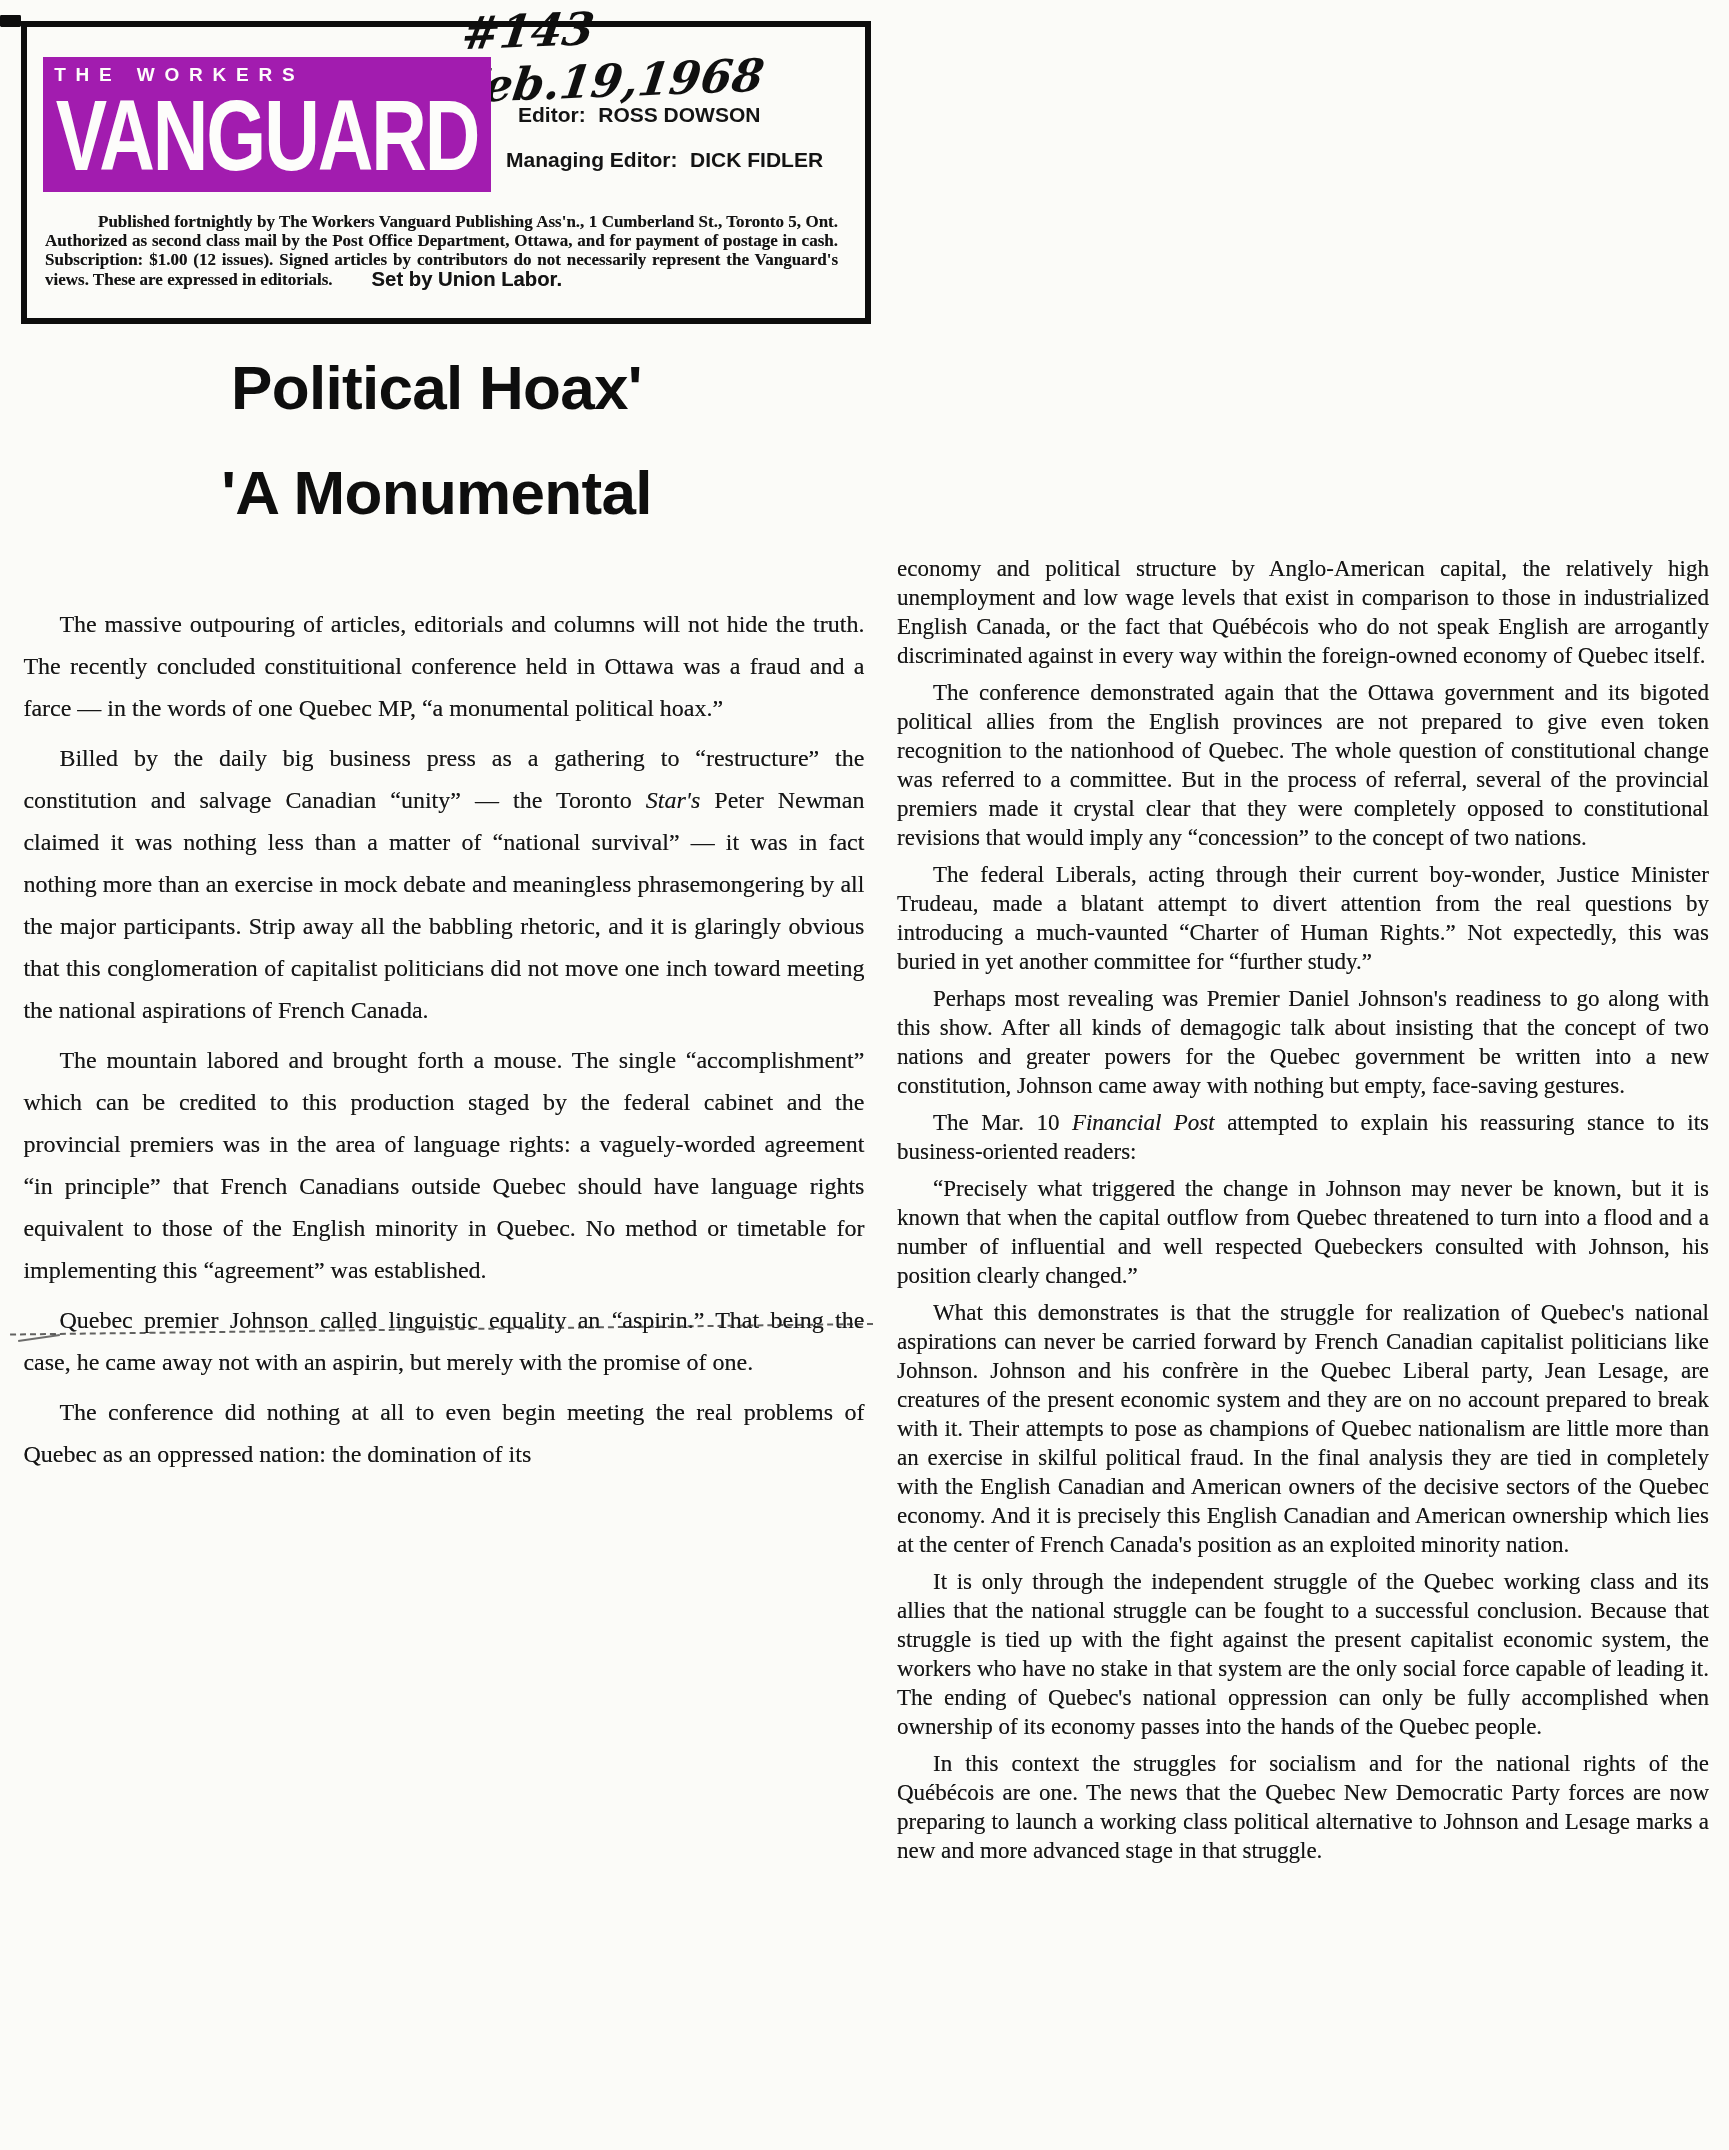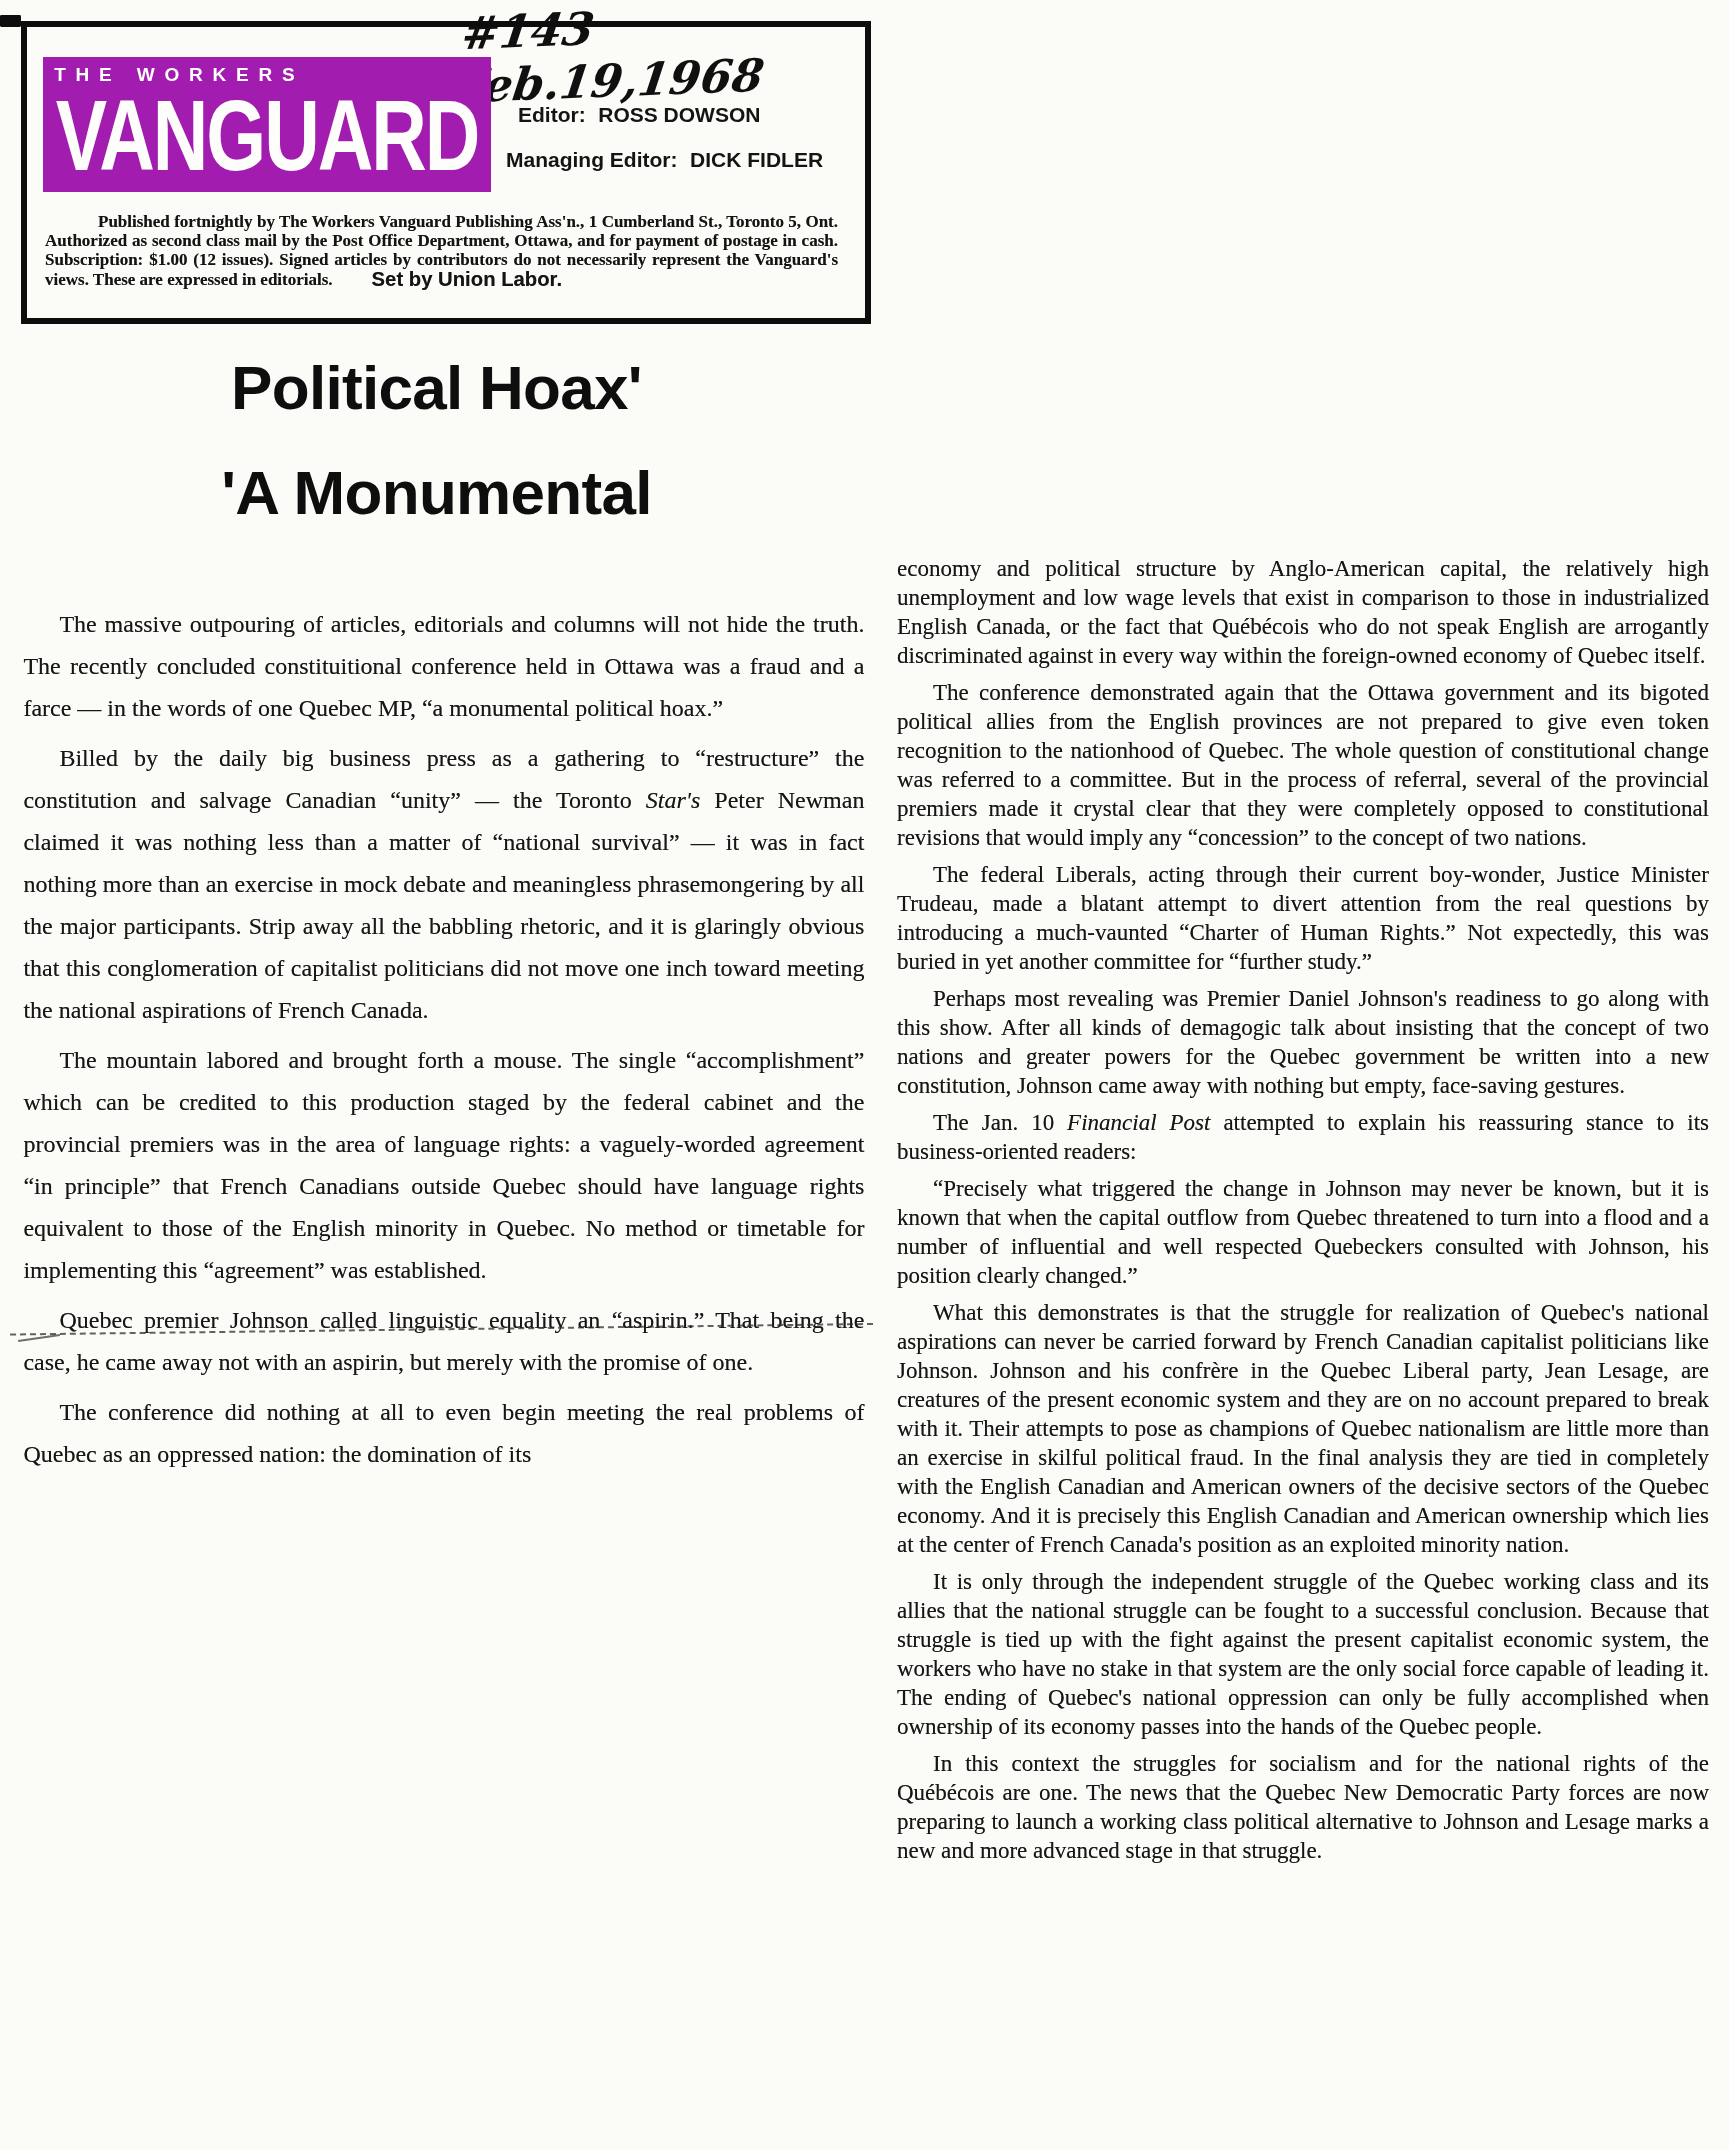--- a/index.html
+++ b/index.html
@@ -128,21 +128,21 @@
   </div>
 
   <div class="pencil-underline"></div>
   <div class="speck" id="speck-tick"></div>
 
   <div class="col" id="col-right">
     <p class="noindent">economy and political structure by Anglo-American capital, the relatively high unemployment and low wage levels that exist in comparison to those in industrialized English Canada, or the fact that Québécois who do not speak English are arrogantly discriminated against in every way within the foreign-owned economy of Quebec itself.</p>
     <p>The conference demonstrated again that the Ottawa government and its bigoted political allies from the English provinces are not prepared to give even token recognition to the nationhood of Quebec. The whole question of constitutional change was referred to a committee. But in the process of referral, several of the provincial premiers made it crystal clear that they were completely opposed to constitutional revisions that would imply any “concession” to the concept of two nations.</p>
     <p>The federal Liberals, acting through their current boy-wonder, Justice Minister Trudeau, made a blatant attempt to divert attention from the real questions by introducing a much-vaunted “Charter of Human Rights.” Not expectedly, this was buried in yet another committee for “further study.”</p>
     <p>Perhaps most revealing was Premier Daniel Johnson's readiness to go along with this show. After all kinds of demagogic talk about insisting that the concept of two nations and greater powers for the Quebec government be written into a new constitution, Johnson came away with nothing but empty, face-saving gestures.</p>
-    <p><span>The Jan. 10 </span><em>Financial Post</em><span> attempted to explain his reassuring stance to its business-oriented readers:</span></p>
+    <p><span>The Mar. 10 </span><em>Financial Post</em><span> attempted to explain his reassuring stance to its business-oriented readers:</span></p>
     <p>“Precisely what triggered the change in Johnson may never be known, but it is known that when the capital outflow from Quebec threatened to turn into a flood and a number of influential and well respected Quebeckers consulted with Johnson, his position clearly changed.”</p>
     <p>What this demonstrates is that the struggle for realization of Quebec's national aspirations can never be carried forward by French Canadian capitalist politicians like Johnson. Johnson and his confrère in the Quebec Liberal party, Jean Lesage, are creatures of the present economic system and they are on no account prepared to break with it. Their attempts to pose as champions of Quebec nationalism are little more than an exercise in skilful political fraud. In the final analysis they are tied in completely with the English Canadian and American owners of the decisive sectors of the Quebec economy. And it is precisely this English Canadian and American ownership which lies at the center of French Canada's position as an exploited minority nation.</p>
     <p>It is only through the independent struggle of the Quebec working class and its allies that the national struggle can be fought to a successful conclusion. Because that struggle is tied up with the fight against the present capitalist economic system, the workers who have no stake in that system are the only social force capable of leading it. The ending of Quebec's national oppression can only be fully accomplished when ownership of its economy passes into the hands of the Quebec people.</p>
     <p>In this context the struggles for socialism and for the national rights of the Québécois are one. The news that the Quebec New Democratic Party forces are now preparing to launch a working class political alternative to Johnson and Lesage marks a new and more advanced stage in that struggle.</p>
   </div>
 
   <div class="speck" id="speck-corner"></div>
 
 </div>
 

